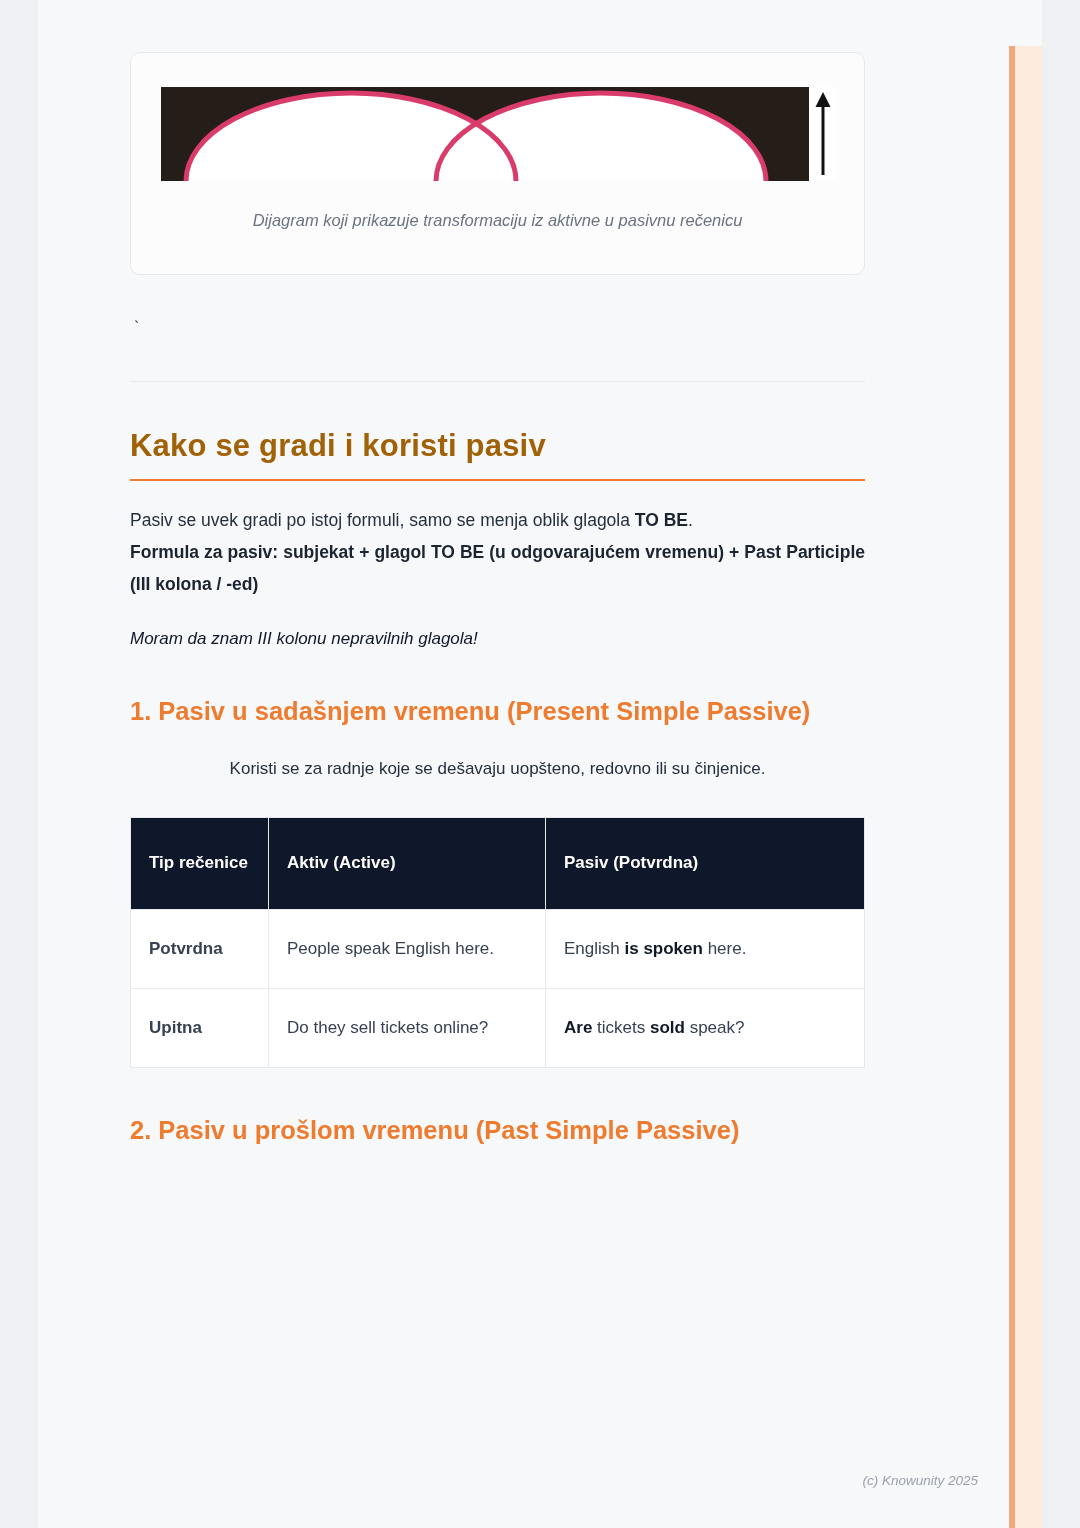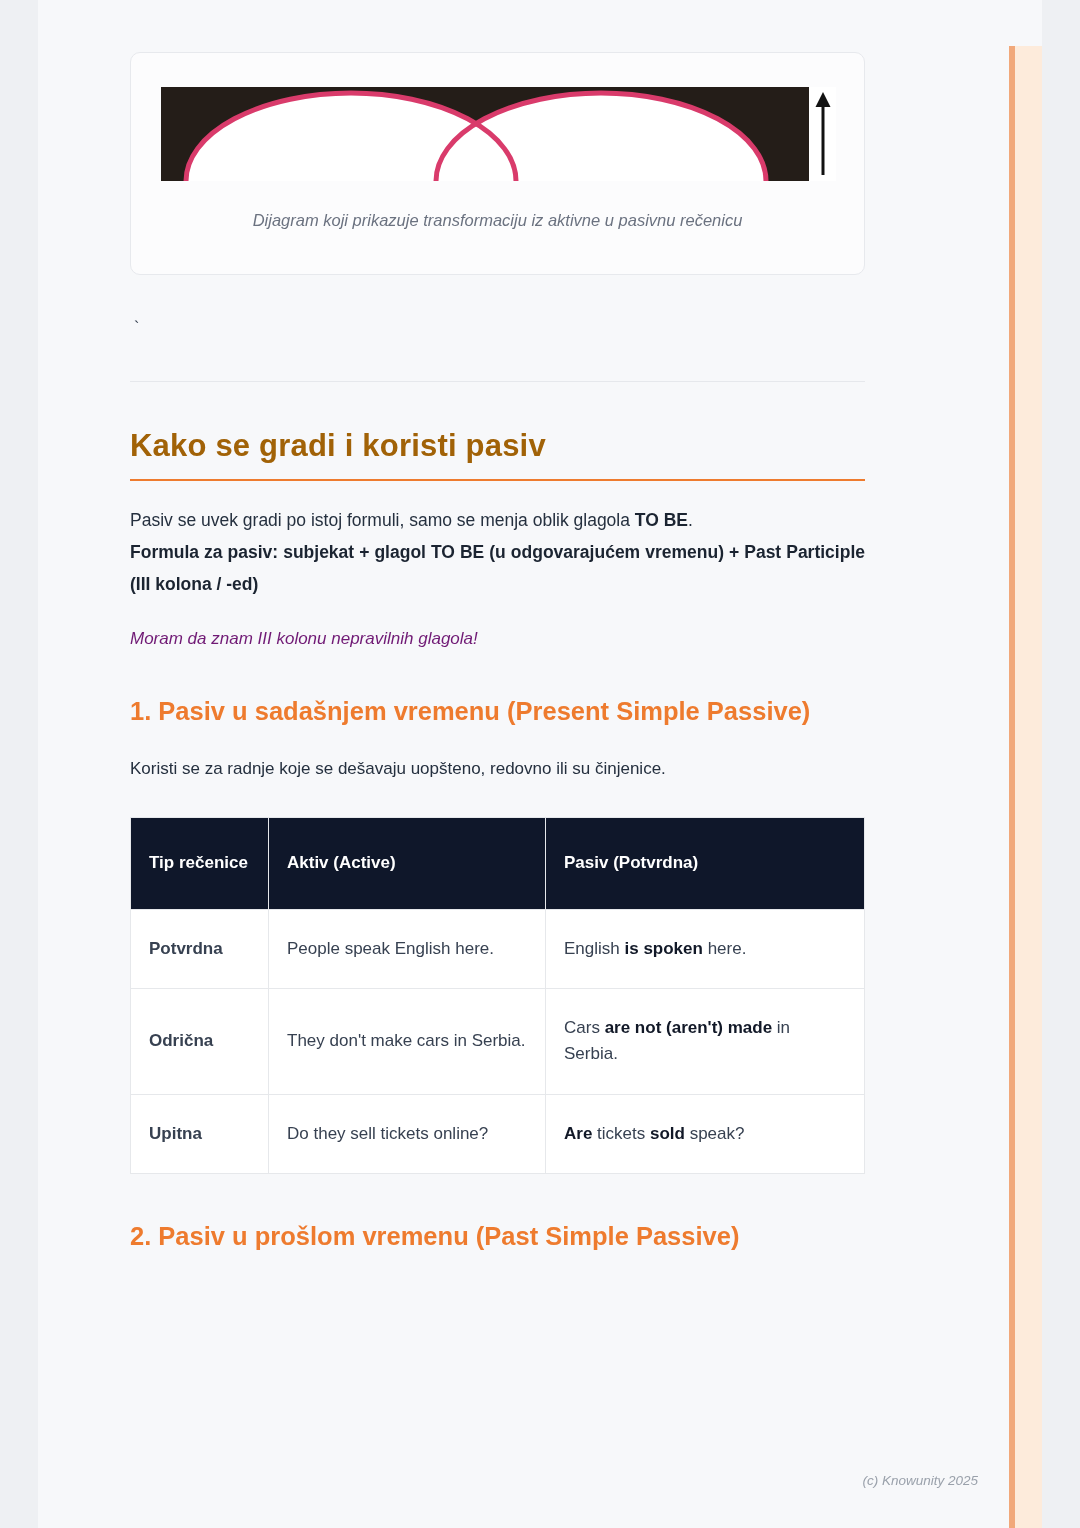--- a/index.html
+++ b/index.html
@@ -39,27 +39,27 @@
     font-size:31px; font-weight:700; color:#a16207;
     padding-bottom:15px; border-bottom:2px solid #ee7b2e;
     letter-spacing:0.2px;
   }
 
   p.body-text {
     font-size:17.5px; line-height:1.82; color:#25303f;
   }
   p.intro { margin-top:24px; text-align:justify; }
   p.intro strong, .formula { color:#1b2431; }
-  p.note { margin-top:28px; font-style:italic; font-size:17px; color:#701a75; }
+  p.note { margin-top:28px; font-style:italic; font-size:17px; color:#0f172a; }
 
   h3.subsection-title {
     margin-top:46px; max-width:690px;
     font-size:25.5px; font-weight:700; color:#ee7b2e; line-height:1.32;
   }
-  p.desc { margin-top:26px; font-size:17px; }
+  p.desc { margin-top:26px; font-size:17px;text-align:center; }
   p.formula { margin-top:30px; font-size:17.5px; font-weight:700; }
 
   table.passive-table {
     margin-top:32px; width:100%;
     border-collapse:collapse; background:#ffffff;
   }
   table.passive-table th, table.passive-table td {
     border:1px solid #e6e8eb;
     padding:26px 18px;
     text-align:left; vertical-align:middle;
@@ -133,25 +133,20 @@
           <th>Pasiv (Potvrdna)</th>
         </tr>
       </thead>
       <tbody>
         <tr>
           <td class="type-cell">Potvrdna</td>
           <td>People speak English here.</td>
           <td><span>English </span><strong>is spoken</strong><span> here.</span></td>
         </tr>
         <tr>
-          <td class="type-cell">Odrična</td>
-          <td>They don't make cars in Serbia.</td>
-          <td><span>Cars </span><strong>are not (aren't) made</strong><span> in Serbia.</span></td>
-        </tr>
-        <tr>
           <td class="type-cell">Upitna</td>
           <td>Do they sell tickets online?</td>
           <td><strong>Are</strong><span> tickets </span><strong>sold</strong><span> speak?</span></td>
         </tr>
       </tbody>
     </table>
 
     <h3 class="subsection-title">2. Pasiv u prošlom vremenu (Past Simple Passive)</h3>
 
   </div>

